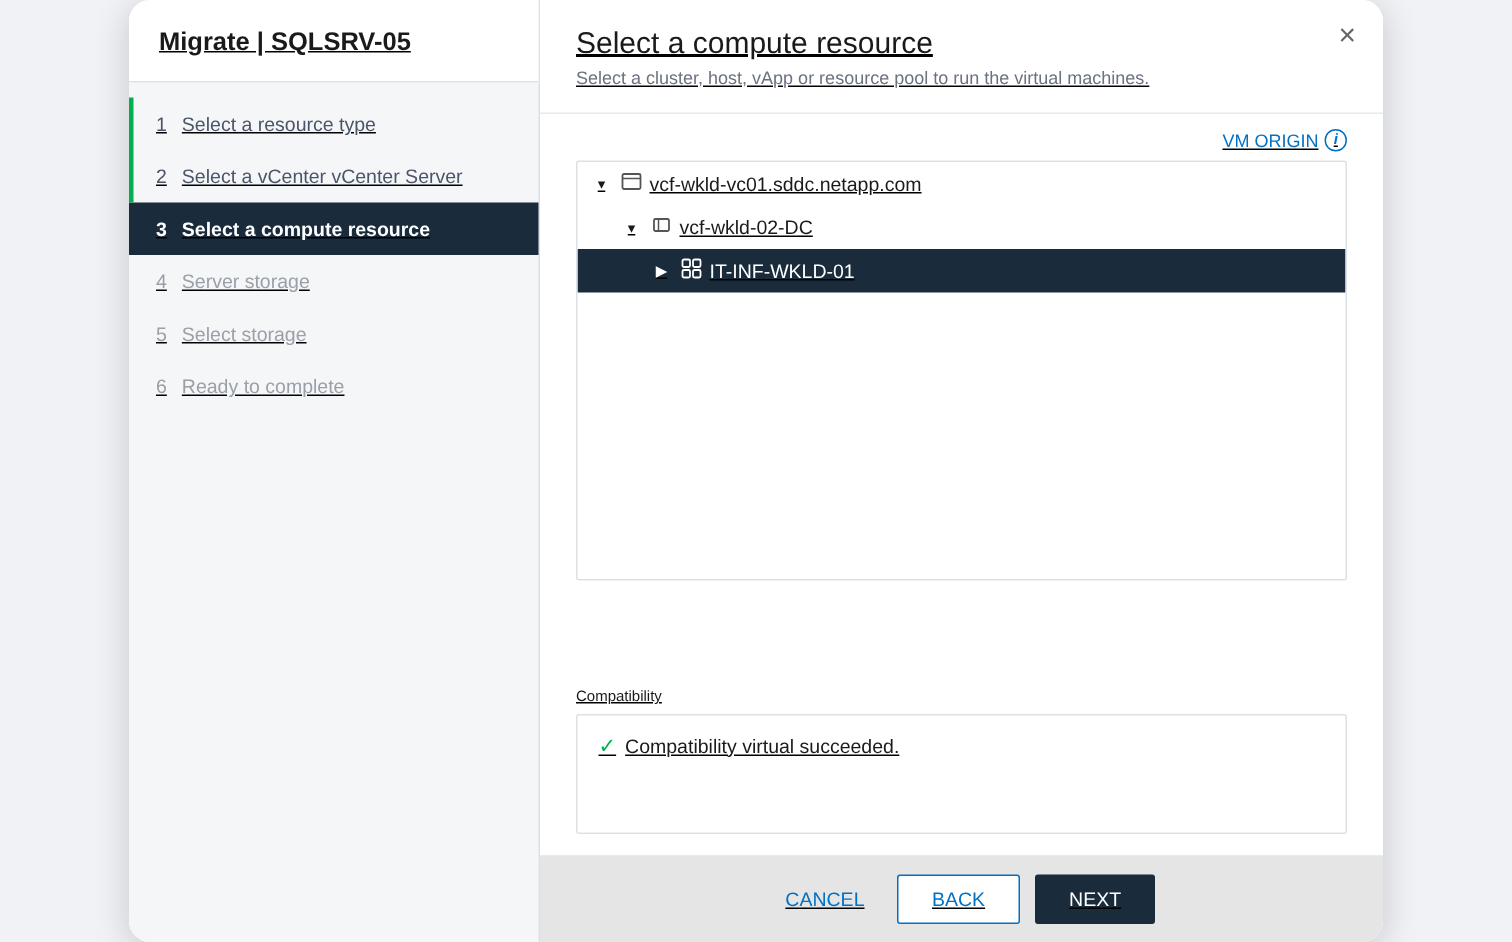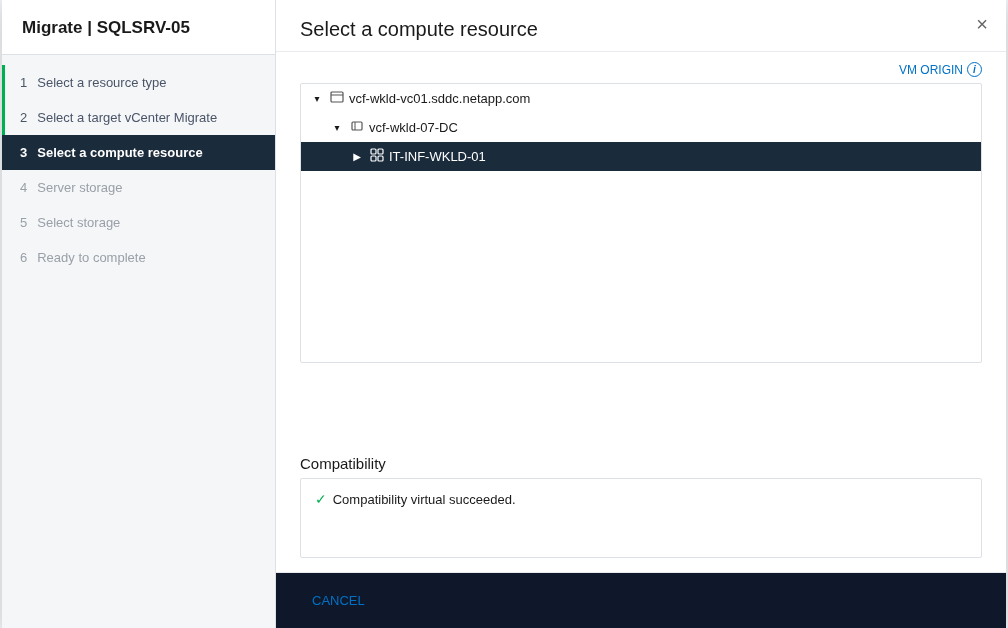--- a/index.html
+++ b/index.html
@@ -6,28 +6,29 @@
     body {
       font-family: -apple-system, BlinkMacSystemFont, 'Segoe UI', Arial, sans-serif;
       background: #f0f2f5;
       display: flex;
       align-items: center;
       justify-content: center;
       min-height: 100vh;
       font-size: 13px;
     }
     .dialog {
-      width: 1004px;
+      width: 836px;
       height: 628px;
       background: #fff;
       display: flex;
       box-shadow: 0 4px 24px rgba(0,0,0,0.18);
-      border-radius: 0;
+      border-radius: 14px;
       overflow: hidden;
       position: relative;
+      text-decoration: underline;
     }
     
     .sidebar {
       width: 274px;
       background: #f5f6f8;
       border-right: 1px solid #dde1e6;
       display: flex;
       flex-direction: column;
       flex-shrink: 0;
     }
@@ -192,21 +193,21 @@
       flex-shrink: 0;
     }
     .tree-label {
       flex: 1;
     }
     
     .compat-section {
       padding: 10px 24px 14px 24px;
     }
     .compat-label {
-      font-size: 15px;
+      font-size: 10px;
       color: #1a1a1a;
       margin-bottom: 6px;
       font-weight: 500;
     }
     .compat-box {
       border: 1px solid #dde1e6;
       border-radius: 2px;
       padding: 12px 14px;
       min-height: 80px;
       background: #fff;
@@ -218,26 +219,26 @@
       font-size: 13px;
       color: #1a1a1a;
     }
     .check-icon {
       color: #00b050;
       font-size: 14px;
     }
     
     .footer {
       display: flex;
-      justify-content: space-between;
+      justify-content: center;
       align-items: center;
       padding: 12px 24px;
       border-top: 1px solid #e8eaed;
       gap: 10px;
-      background: #0f172a;
+      background: #e5e5e5;
     }
     .btn {
       padding: 8px 22px;
       font-size: 13px;
       border-radius: 2px;
       cursor: pointer;
       border: 1px solid transparent;
       font-weight: 500;
     }
     .btn-cancel {
@@ -267,21 +268,21 @@
   <div class="sidebar">
     <div class="sidebar-title">Migrate | SQLSRV-05</div>
     <div class="sidebar-steps">
 
     <div class="step-item completed step-with-bar">
           <span class="step-num">1</span>
           <span class="step-label">Select a resource type</span>
         </div>
         <div class="step-item completed step-with-bar">
           <span class="step-num">2</span>
-          <span class="step-label">Select a target vCenter Migrate</span>
+          <span class="step-label">Select a vCenter vCenter Server</span>
         </div>
         <div class="step-item active">
           <span class="step-num">3</span>
           <span class="step-label">Select a compute resource</span>
         </div>
         <div class="step-item">
           <span class="step-num">4</span>
           <span class="step-label">Server storage</span>
         </div>
         <div class="step-item">
@@ -291,20 +292,21 @@
         <div class="step-item">
           <span class="step-num">6</span>
           <span class="step-label">Ready to complete</span>
         </div>
       </div>
   </div>
 
   <div class="main">
     <div class="main-header">
       <div class="main-title">Select a compute resource</div>
+      <div class="main-subtitle">Select a cluster, host, vApp or resource pool to run the virtual machines.</div>
     </div>
 
     <div class="resource-area">
       <div class="vm-origin-row">
         <a class="vm-origin-link">
           <span>VM ORIGIN</span>
           <span class="info-icon">i</span>
         </a>
       </div>
       <div class="tree-container">
@@ -318,21 +320,21 @@
               </svg></span>
             <span class="tree-label">vcf-wkld-vc01.sddc.netapp.com</span>
           </div>
           <div class="tree-row">
             <span style="display: inline-block; width: 20px; flex-shrink: 0;"></span>
             <span class="tree-toggle">▾</span>
             <span class="tree-icon"><svg width="14" height="14" viewBox="0 0 14 14" fill="none">
                 <rect x="2" y="3" width="10" height="8" rx="1" stroke="#555" stroke-width="1.2" fill="none"></rect>
                 <line x1="5" y1="3" x2="5" y2="11" stroke="#555" stroke-width="1"></line>
               </svg></span>
-            <span class="tree-label">vcf-wkld-07-DC</span>
+            <span class="tree-label">vcf-wkld-02-DC</span>
           </div>
           <div class="tree-row selected">
             <span style="display: inline-block; width: 40px; flex-shrink: 0;"></span>
             <span class="tree-toggle">▶</span>
             <span class="tree-icon"><svg width="14" height="14" viewBox="0 0 14 14" fill="none">
                 <rect x="1" y="1" width="5" height="5" rx="1" stroke="#fff" stroke-width="1.2" fill="none"></rect>
                 <rect x="8" y="1" width="5" height="5" rx="1" stroke="#fff" stroke-width="1.2" fill="none"></rect>
                 <rect x="1" y="8" width="5" height="5" rx="1" stroke="#fff" stroke-width="1.2" fill="none"></rect>
                 <rect x="8" y="8" width="5" height="5" rx="1" stroke="#fff" stroke-width="1.2" fill="none"></rect>
               </svg></span>
@@ -346,17 +348,19 @@
       <div class="compat-box">
         <div class="compat-success">
           <span class="check-icon">✓</span>
           <span>Compatibility virtual succeeded.</span>
         </div>
       </div>
     </div>
 
     <div class="footer">
       <button class="btn-cancel">CANCEL</button>
+      <button class="btn btn-back">BACK</button>
+      <button class="btn btn-next">NEXT</button>
     </div>
   </div>
 
   <button class="close-btn">×</button>
 </div>
 
 </body></html>

